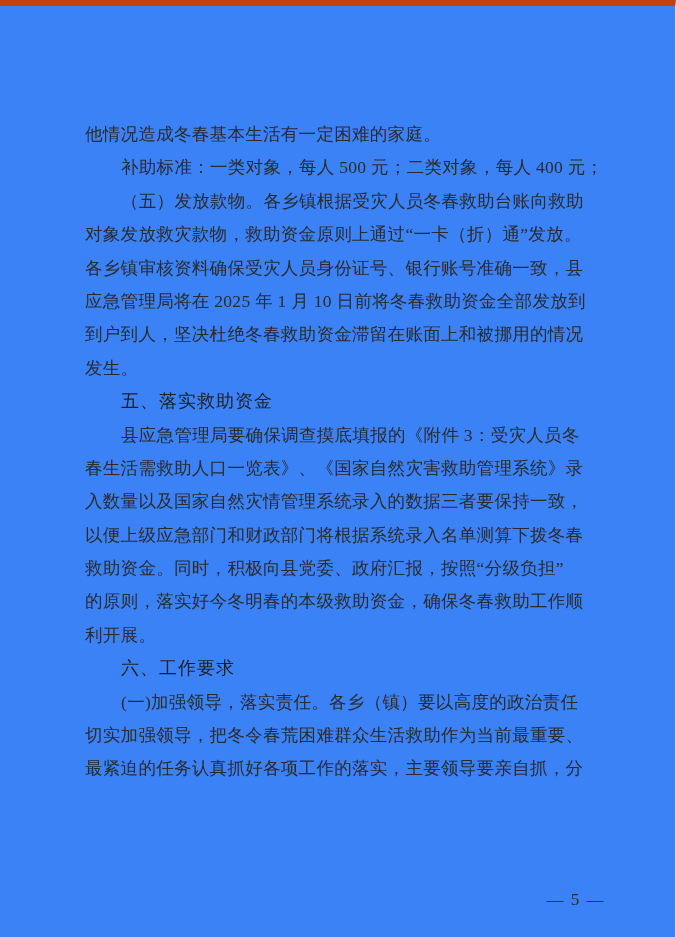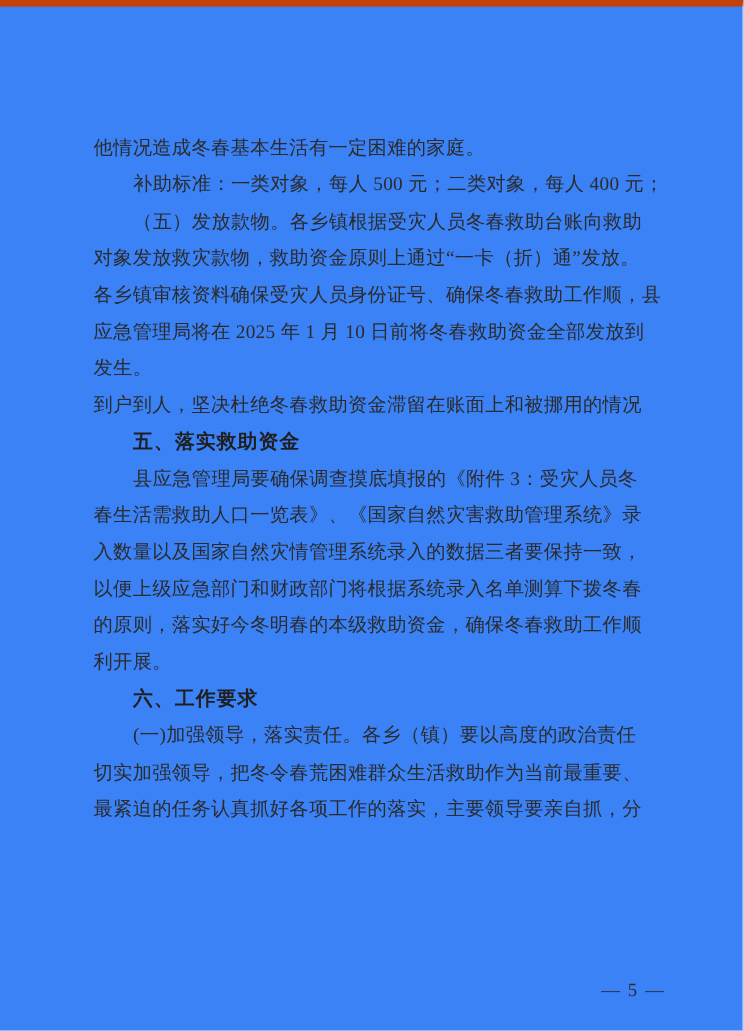--- a/index.html
+++ b/index.html
@@ -30,21 +30,21 @@
     line-height: 33.4px;
     font-size: 17.5px;
     letter-spacing: 0.3px;
     white-space: nowrap;
   }
   .line.indent {
     padding-left: 36px;
   }
   .line.heading {
     font-family: "Liberation Sans", "DejaVu Sans", sans-serif;
-    font-weight: 700;
+    font-weight: 400;
     font-size: 18px;
     color: #1f1f1f;
     letter-spacing: 1px;
   }
   .page-number {
     position: absolute;
     right: 70px;
     top: 884px;
     font-size: 17px;
     letter-spacing: 1.5px;
@@ -54,29 +54,30 @@
 </style>
 </head>
 <body>
 
 <div class="page">
   <div class="content" id="doc-content">
       <div class="line">他情况造成冬春基本生活有一定困难的家庭。</div>
       <div class="line indent">补助标准：一类对象，每人 500 元；二类对象，每人 400 元；</div>
       <div class="line indent">（五）发放款物。各乡镇根据受灾人员冬春救助台账向救助</div>
       <div class="line">对象发放救灾款物，救助资金原则上通过“一卡（折）通”发放。</div>
-      <div class="line">各乡镇审核资料确保受灾人员身份证号、确保冬春救助工作顺，县</div>
+      <div class="line">各乡镇审核资料确保受灾人员身份证号、银行账号准确一致，县</div>
       <div class="line">应急管理局将在 2025 年 1 月 10 日前将冬春救助资金全部发放到</div>
+      <div class="line">到户到人，坚决杜绝冬春救助资金滞留在账面上和被挪用的情况</div>
       <div class="line">发生。</div>
-      <div class="line">到户到人，坚决杜绝冬春救助资金滞留在账面上和被挪用的情况</div>
       <div class="line indent heading">五、落实救助资金</div>
       <div class="line indent">县应急管理局要确保调查摸底填报的《附件 3：受灾人员冬</div>
       <div class="line">春生活需救助人口一览表》、《国家自然灾害救助管理系统》录</div>
       <div class="line">入数量以及国家自然灾情管理系统录入的数据三者要保持一致，</div>
       <div class="line">以便上级应急部门和财政部门将根据系统录入名单测算下拨冬春</div>
+      <div class="line">救助资金。同时，积极向县党委、政府汇报，按照“分级负担”</div>
       <div class="line">的原则，落实好今冬明春的本级救助资金，确保冬春救助工作顺</div>
       <div class="line">利开展。</div>
       <div class="line indent heading">六、工作要求</div>
       <div class="line indent">(一)加强领导，落实责任。各乡（镇）要以高度的政治责任</div>
       <div class="line">切实加强领导，把冬令春荒困难群众生活救助作为当前最重要、</div>
       <div class="line">最紧迫的任务认真抓好各项工作的落实，主要领导要亲自抓，分</div>
     </div>
   <div class="page-number">— 5 —</div>
 </div>
 

